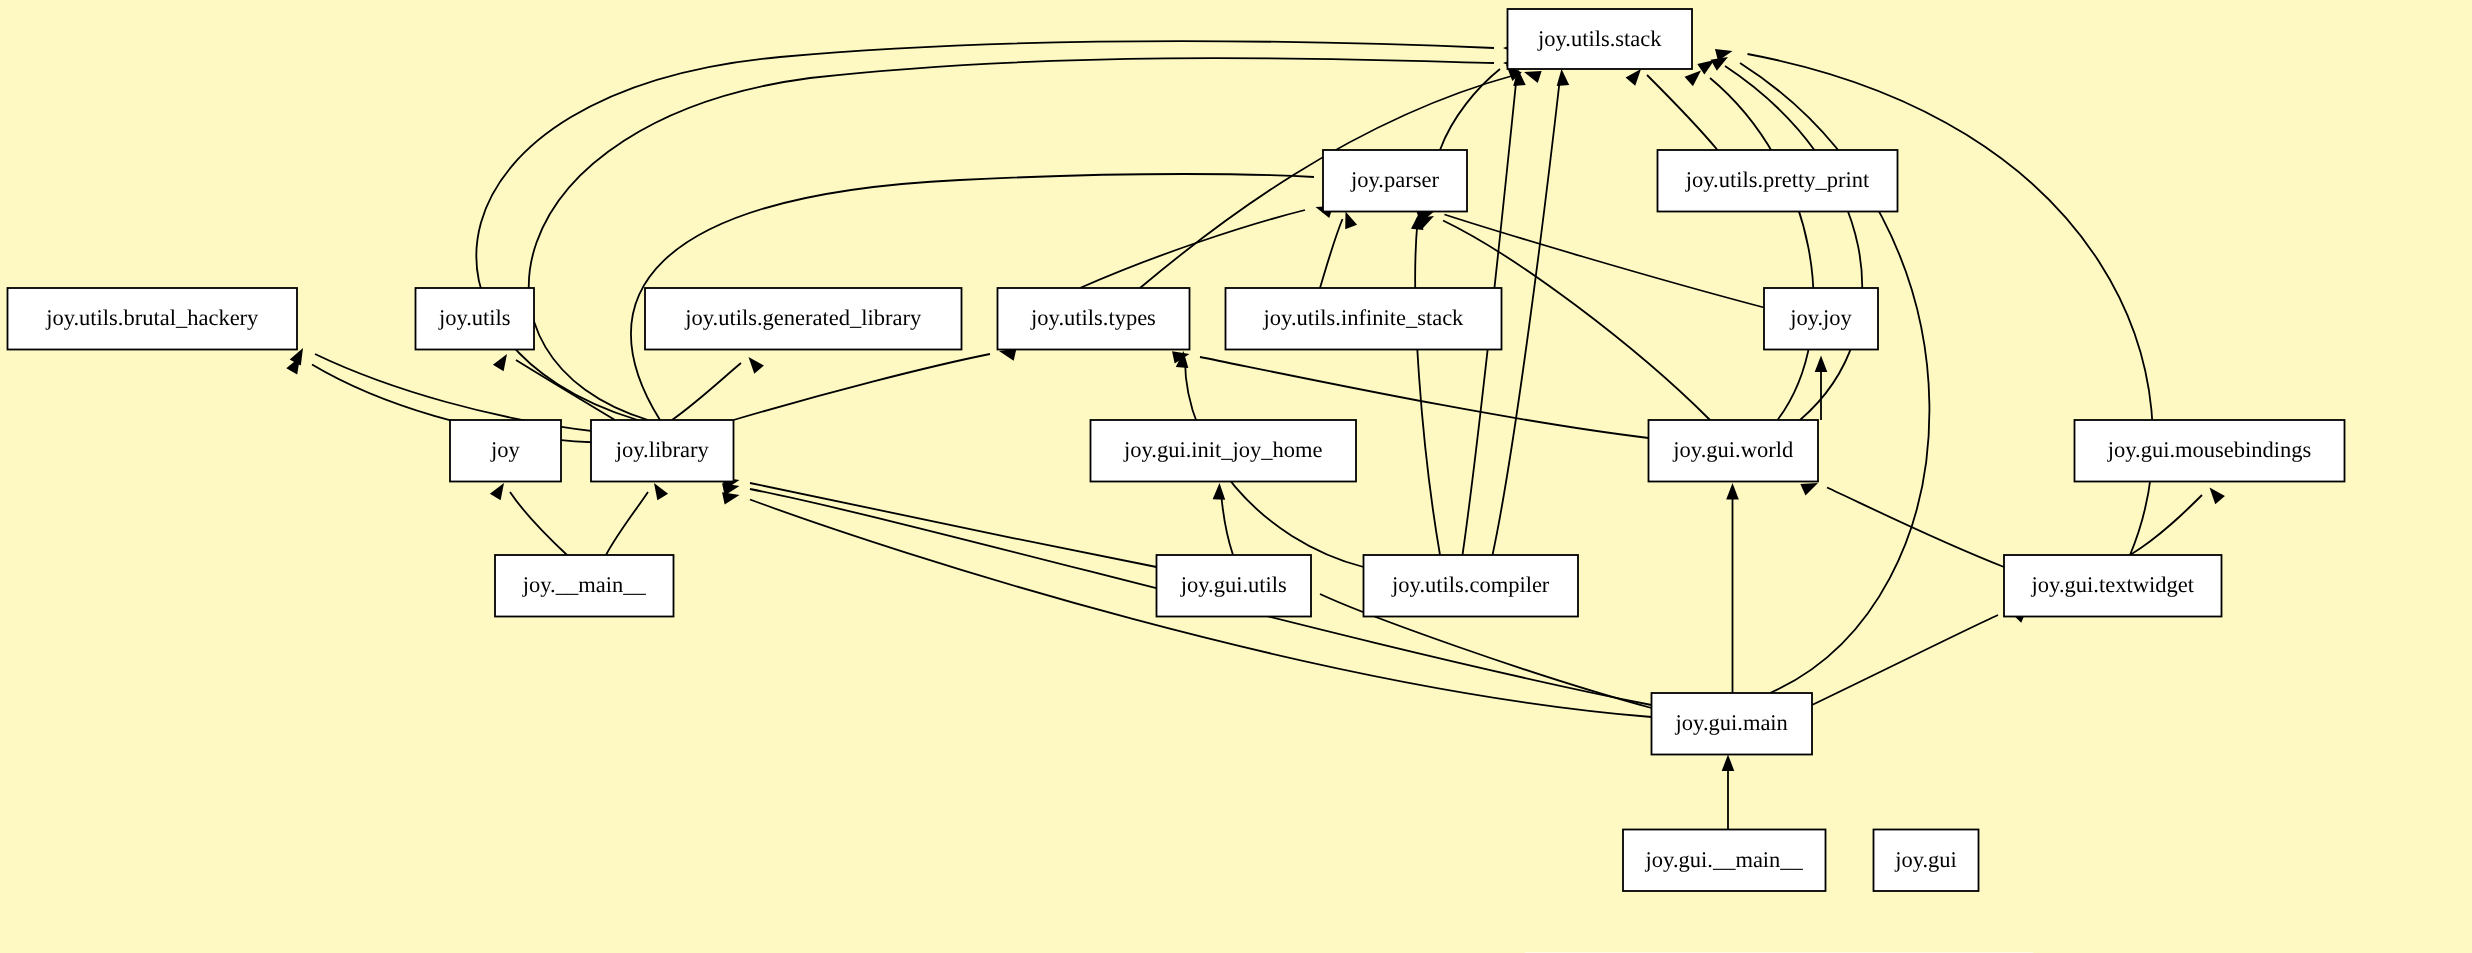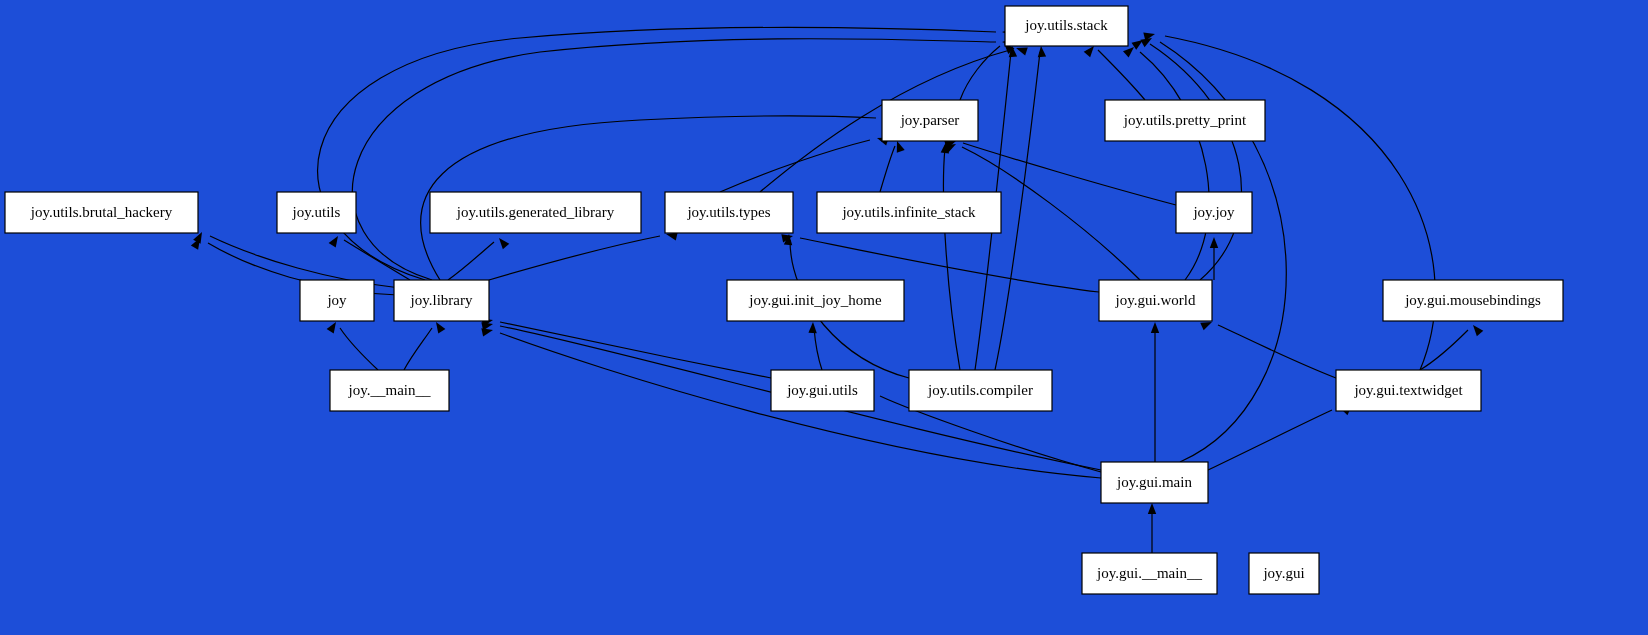--- a/index.html
+++ b/index.html
@@ -1,16 +1,16 @@
 <!DOCTYPE html>
 <html><head>
 <meta charset="utf-8">
 <style>
   html,body{margin:0;padding:0;background:#ffffff;}
-  #page{position:relative;width:1648px;height:635px;background:#1d4ed8;overflow:hidden;}
+  #page{position:relative;width:1648px;height:635px;background:#fef9c3;overflow:hidden;}
   svg{display:block;}
   .node-box{fill:#ffffff;stroke:#000000;stroke-width:1.2;}
   .node-label{font-family:"Liberation Serif","DejaVu Serif",serif;font-size:15px;fill:#000000;text-anchor:middle;dominant-baseline:middle;}
   .edge{fill:none;stroke:#000000;stroke-width:1.2;}
   .arrowhead{fill:#000000;stroke:none;}
 </style>
 </head>
 <body>
 
 <div id="page">

